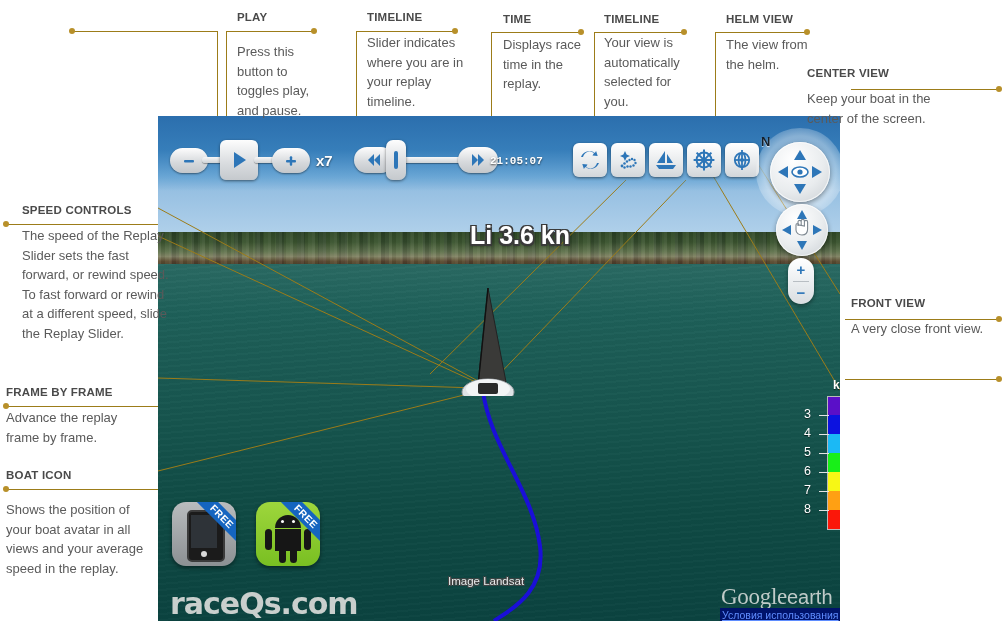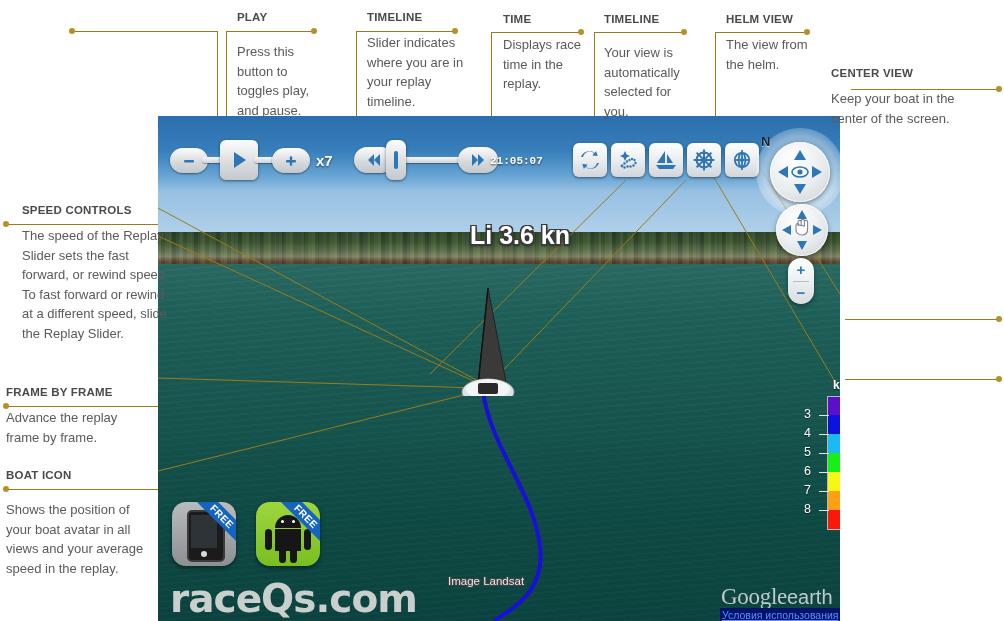--- a/index.html
+++ b/index.html
@@ -87,22 +87,22 @@
   .ge .g2{font-family:"Liberation Sans",sans-serif;font-size:20px;letter-spacing:0;margin-top:44px;}
   .terms{position:absolute;background:#00136b;color:#5f8dff;font-size:10.5px;
          text-decoration:underline;padding:1px 2px;white-space:nowrap;}
 
   
   .appicon{position:absolute;width:64px;height:64px;border-radius:14px;overflow:hidden;
            box-shadow:0 2px 4px rgba(0,0,0,.45);}
   .ribbon{position:absolute;right:-21px;top:7px;width:70px;background:#1565c0;color:#fff;
           font-size:10px;font-weight:bold;text-align:center;transform:rotate(45deg);
           padding:2px 0;letter-spacing:.5px;}
-  .brandlogo{position:absolute;color:#c9cfcd;font-size:39px;font-weight:bold;
-             letter-spacing:-1px;font-family:"DejaVu Sans",sans-serif;}
+  .brandlogo{position:absolute;color:#c9cfcd;font-size:30px;font-weight:bold;
+             letter-spacing:-1px;font-family:"DejaVu Sans",sans-serif;margin-top:10px;}
 </style>
 </head>
 <body>
 
 <div class="root">
 
   <div class="map">
     <div class="sky"></div>
     <div class="land"></div>
     <div class="landtex"></div>
@@ -335,41 +335,45 @@
   <div class="anno" style="left:503px;top:12px;width:84px">
     <div class="ttl">TIME</div>
     <div class="body" style="margin-top:9px">Displays race time in the replay.</div>
   </div>
   <div class="hline gold" style="left:491px;top:32px;width:90px"></div>
   <div class="vline gold" style="left:491px;top:32px;height:84px"></div>
   <div class="dot" style="left:578px;top:29px"></div>
 
   <div class="anno" style="left:604px;top:12px;width:88px">
     <div class="ttl">TIMELINE</div>
-    <div class="body" style="margin-top:17px">Your view is automatically selected for you.</div>
+    <div class="body" style="margin-top:7px">Your view is automatically selected for you.</div>
   </div>
   <div class="hline gold" style="left:594px;top:32px;width:90px"></div>
   <div class="vline gold" style="left:594px;top:32px;height:84px"></div>
   <div class="dot" style="left:681px;top:29px"></div>
 
   <div class="anno" style="left:726px;top:12px;width:90px">
     <div class="ttl">HELM VIEW</div>
     <div class="body" style="margin-top:9px">The view from the helm.</div>
   </div>
   <div class="hline gold" style="left:715px;top:32px;width:92px"></div>
   <div class="vline gold" style="left:715px;top:32px;height:84px"></div>
   <div class="dot" style="left:804px;top:29px"></div>
 
-  <div class="anno" style="left:831px;top:66px;width:148px">
+  <div class="anno" style="left:807px;top:66px;width:148px">
     <div class="ttl">CENTER VIEW</div>
     <div class="body" style="margin-top:9px">Keep your boat in the center of the screen.</div>
   </div>
   <div class="hline gold" style="left:851px;top:89px;width:148px"></div>
   <div class="dot" style="left:996px;top:86px"></div>
 
+  <div class="anno" style="left:851px;top:296px;width:148px">
+    <div class="ttl">FRONT VIEW</div>
+    <div class="body" style="margin-top:9px">A very close front view.</div>
+  </div>
   <div class="hline gold" style="left:845px;top:319px;width:154px"></div>
   <div class="dot" style="left:996px;top:316px"></div>
 
   <div class="hline gold" style="left:845px;top:379px;width:154px"></div>
   <div class="dot" style="left:996px;top:376px"></div>
 
   <div class="anno" style="left:22px;top:203px;width:148px">
     <div class="ttl">SPEED CONTROLS</div>
     <div class="body" style="margin-top:9px">The speed of the Replay Slider sets the fast forward, or rewind speed.  To fast forward or rewind at a different speed, slide the Replay Slider.</div>
   </div>

